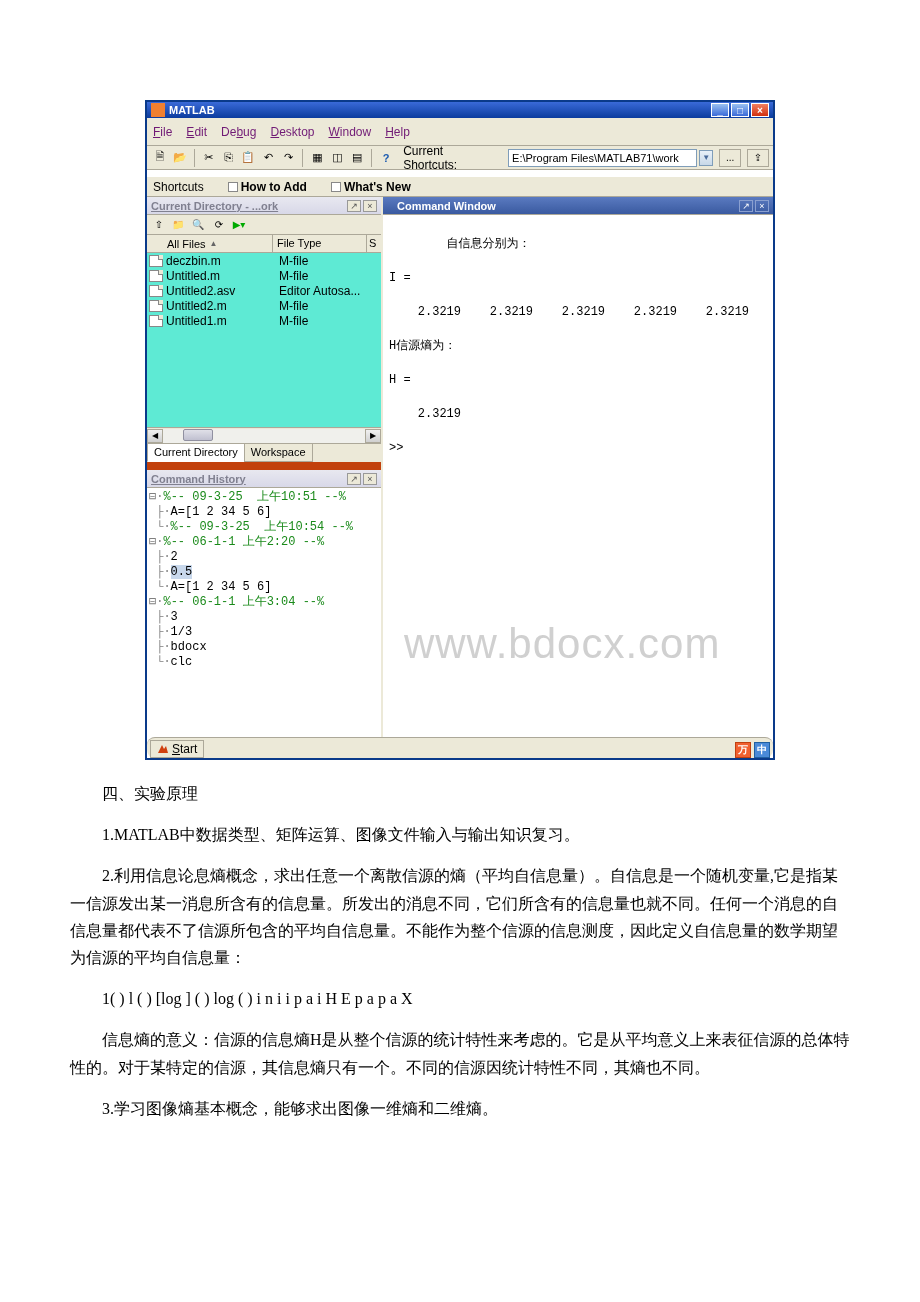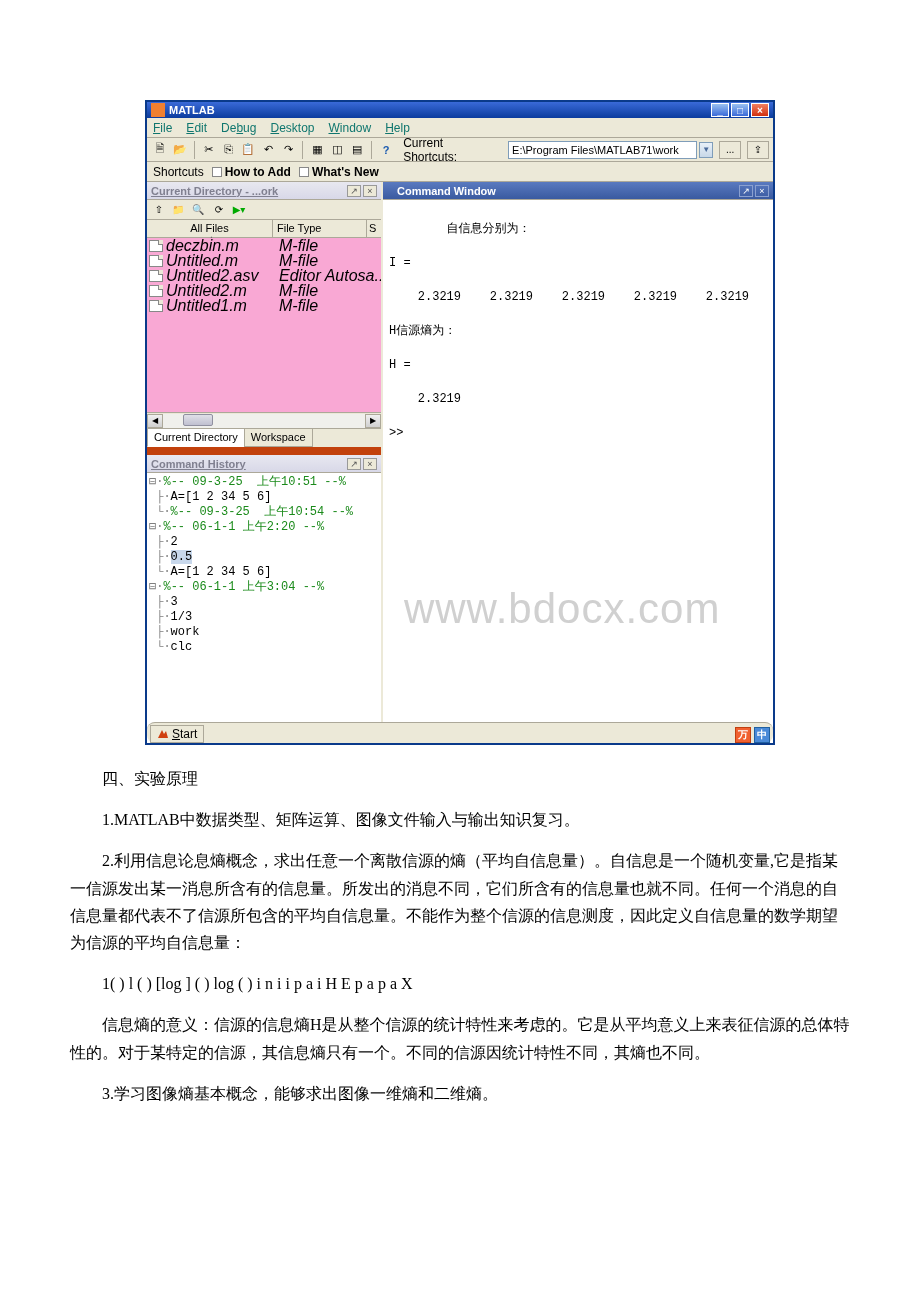--- a/index.html
+++ b/index.html
@@ -8,58 +8,58 @@
   
   .matlab-window { margin: 100px 145px 20px 145px; border: 2px solid #0a3a8a; font-family: "Microsoft Sans Serif","SimSun", sans-serif; font-size: 12px; }
   .titlebar { background: linear-gradient(to bottom, #3a6ad8, #0b3c9e); color: #fff; height: 16px; display: flex; align-items: center; padding: 0 4px; }
   .titlebar .icon { width: 14px; height: 14px; background: #f08030; margin-right: 4px; display: inline-block; }
   .titlebar-title { font-weight: bold; font-size: 11px; }
   .titlebar-btns { margin-left: auto; display: flex; gap: 2px; }
   .tb-btn { width: 18px; height: 14px; border: 1px solid #fff; display: flex; align-items: center; justify-content: center; font-size: 10px; font-weight: bold; }
   .tb-min, .tb-max { background: linear-gradient(to bottom,#9ac1f0,#3a6ad8); color:#fff; }
   .tb-close { background: linear-gradient(to bottom,#f08060,#d03010); color:#fff; }
   
-  .menubar { background: #ece9d8; height: 20px; display: flex; align-items: center; padding: 0 6px; color: #0f766e; border-bottom: 1px solid #aca899; }
+  .menubar { background: #ece9d8; height: 28px; display: flex; align-items: center; padding: 0 6px; color: #701a75; border-bottom: 1px solid #aca899; }
   .menu-item { margin-right: 14px; font-size: 12px; }
   .menu-item u { text-decoration: underline; }
   
   .toolbar { background: #ece9d8; height: 24px; display: flex; align-items: center; padding: 0 4px; border-bottom: 1px solid #aca899; gap: 2px; }
   .tool-btn { width: 18px; height: 18px; border: 1px solid #ece9d8; display: flex; align-items: center; justify-content: center; font-size: 11px; }
   .tool-sep { width:1px; height:18px; background:#aca899; margin:0 3px;}
   .curdir-label { margin-left: 6px; font-size: 12px; }
   .curdir-box { margin-left: 6px; border: 1px solid #7f9db9; background: #fff; width: 190px; height: 18px; font-size: 11px; padding: 1px 3px; color:#000; display:flex; align-items:center; }
   .curdir-arrow { width:14px; height:16px; border:1px solid #7f9db9; background:linear-gradient(#e8f0f8,#c8d8e8); display:flex; align-items:center; justify-content:center; font-size:8px; color:#4a6a9a;}
   .browse-btn, .up-btn { width: 22px; height: 18px; border: 1px solid #aca899; background: #ece9d8; margin-left: 4px; display: flex; align-items: center; justify-content: center; font-size: 10px; }
   
-  .shortcuts { background: #ece9d8; height: 20px; display: flex; align-items: center; padding: 0 6px; border-bottom: 1px solid #aca899; font-size: 12px; gap: 8px; }
+  .shortcuts { background: #ece9d8; height: 20px; display: flex; align-items: center; padding: 0 6px; border-bottom: 1px solid #aca899; font-size: 12px; gap: 24px; margin-top: 7px; }
   .shortcut-link { color: #000; display:flex; align-items:center; gap:3px;font-weight:bold;}
   .sc-icon { width:10px; height:10px; background:#fff; border:1px solid #888; display:inline-block;}
   
   .body-area { display: flex; height: 540px; background: #ece9d8; }
   .left-col { width: 234px; display: flex; flex-direction: column; }
   .right-col { flex: 1; display: flex; flex-direction: column; border-left: 2px solid #ece9d8; }
   
   .panel-header { background: linear-gradient(to bottom,#e8e8f0,#d8d8e8); height: 18px; display: flex; align-items: center; padding: 0 4px; font-size: 11px; color: #808090; border-bottom: 1px solid #aca899; }
   .panel-header.active { color: #fff; background: linear-gradient(to bottom,#5a7ac0,#3a5aa0); padding-left: 14px; }
   .panel-header .hdr-title { text-decoration: underline; font-weight: bold; }
   .panel-header.active .hdr-title { text-decoration:none; }
   .panel-header .hdr-btns { margin-left: auto; display: flex; gap: 2px; }
   .hdr-btn { width: 14px; height: 12px; font-size: 9px; display: flex; align-items: center; justify-content: center; color: #555; border:1px solid #999; background:#ece9d8;}
   .panel-header.active .hdr-btn { color:#fff; border-color:#8aa0d0; background:transparent;}
   
   .cd-toolbar { background:#ece9d8; height:20px; display:flex; align-items:center; padding:0 3px; gap:2px; border-bottom:1px solid #aca899;}
   .cd-tb-btn { width:18px; height:16px; display:flex; align-items:center; justify-content:center; font-size:10px;}
   
   .file-header { background:#ece9d8; height:18px; display:flex; border-bottom:1px solid #aca899; font-size:11px;}
-  .fh-col1 { width:126px; padding:2px 20px; border-right:1px solid #aca899; display:flex; align-items:center;flex-direction:column;}
+  .fh-col1 { width:126px; padding:2px 20px; border-right:1px solid #aca899; display:flex; align-items:center;}
   .fh-col2 { flex:1; padding:2px 4px; border-right:1px solid #aca899;}
   .fh-col3 { width:14px; padding:2px;}
   .sort-arrow { margin-left:4px; font-size:8px; color:#666;}
   
-  .file-list { background:#f9a8d4; flex:1; overflow:auto; font-size:16px;font-style:italic;}
+  .file-list { background:#5eead4; flex:1; overflow:auto; font-size:12px;}
   .file-row { display:flex; height:15px; align-items:center;}
   .fr-icon { width:14px; height:12px; margin:0 2px; display:inline-block; border:1px solid #888; background:#fff; position:relative;}
   .fr-icon::after{content:"";position:absolute;right:-1px;top:-1px;width:4px;height:4px;background:#ece9d8;border-left:1px solid #888;border-bottom:1px solid #888;}
   .fr-name { width:110px; padding-left:1px; white-space:nowrap; overflow:hidden;}
   .fr-type { flex:1; padding-left:4px; white-space:nowrap; overflow:hidden;}
   
   .scroll-h { height:16px; background:#ece9d8; display:flex; align-items:center; border-top:1px solid #aca899;}
   .sb-btn { width:16px; height:14px; border:1px solid #aca899; background:linear-gradient(#f0f0f0,#d0d0d0); display:flex; align-items:center; justify-content:center; font-size:8px;}
   .sb-track { flex:1; height:14px; background:#f0f0ec; position:relative;}
   .sb-thumb { position:absolute; left:20px; width:30px; height:12px; top:0; background:linear-gradient(#e0e0e8,#c0c0d0); border:1px solid #9090a0; border-radius:2px;}
@@ -69,21 +69,21 @@
   .tab.active { background:#fff; border-bottom:1px solid #fff;}
   
   .cmdhist-panel { height:275px; display:flex; flex-direction:column; border-top:8px solid #c2410c;}
   .hist-body { background:#fff; flex:1; font-size:12px; padding:2px; overflow:auto; font-family:"Courier New","SimSun",monospace;}
   .hist-line { white-space:pre; line-height:15px; color:#000;}
   .hist-sess { color:#1a8a1a;}
   .hist-tree { color:#808080; font-family:"Courier New",monospace;}
   .hist-sel { background:#c8d8ec;}
   
   .cmdwin-body { background:#fff; flex:1; font-family:"Courier New","SimSun",monospace; font-size:12px; padding:4px 6px; line-height:17px; white-space:pre; color:#000; position:relative;}
-  .watermark { position:absolute; left:50%; top:400px; transform:translateX(-55%); font-size:42px; color:#d0d0d0; font-family:Arial,sans-serif; pointer-events:none; letter-spacing:1px;}
+  .watermark { position:absolute; left:50%; top:420px; transform:translateX(-55%); font-size:42px; color:#d0d0d0; font-family:Arial,sans-serif; pointer-events:none; letter-spacing:1px;}
   
   .statusbar { background:#ece9d8; height:21px; display:flex; align-items:flex-end; border-top:1px solid #aca899; padding:0 3px;border-radius:8px;}
   .start-btn { border:1px solid #aca899; background:#ece9d8; padding:1px 6px; font-size:12px; display:flex; align-items:center; gap:3px;}
   .start-icon { width:12px; height:12px; display:inline-block;}
   .ime-icons { margin-left:auto; display:flex; gap:3px;}
   .ime-icon { width:16px; height:16px; border:1px solid #c04010; background:#f06030; color:#fff; font-size:10px; display:flex; align-items:center; justify-content:center; font-weight:bold;}
   .ime-icon.zh { background:#4a8ad8; border-color:#2060a0;}
   
   
   .doc { margin: 10px 70px 40px 70px; font-size: 16px; line-height: 1.7; }
@@ -225,21 +225,21 @@
             <div class="hist-line"><span class="hist-tree">⊟·</span><span class="hist-sess">%-- 09-3-25  上午10:51 --%</span></div>
             <div class="hist-line"><span class="hist-tree"> ├·</span><span>A=[1 2 34 5 6]</span></div>
             <div class="hist-line"><span class="hist-tree"> └·</span><span class="hist-sess">%-- 09-3-25  上午10:54 --%</span></div>
             <div class="hist-line"><span class="hist-tree">⊟·</span><span class="hist-sess">%-- 06-1-1 上午2:20 --%</span></div>
             <div class="hist-line"><span class="hist-tree"> ├·</span><span>2</span></div>
             <div class="hist-line"><span class="hist-tree"> ├·</span><span class="hist-sel">0.5</span></div>
             <div class="hist-line"><span class="hist-tree"> └·</span><span>A=[1 2 34 5 6]</span></div>
             <div class="hist-line"><span class="hist-tree">⊟·</span><span class="hist-sess">%-- 06-1-1 上午3:04 --%</span></div>
             <div class="hist-line"><span class="hist-tree"> ├·</span><span>3</span></div>
             <div class="hist-line"><span class="hist-tree"> ├·</span><span>1/3</span></div>
-            <div class="hist-line"><span class="hist-tree"> ├·</span><span>work</span></div>
+            <div class="hist-line"><span class="hist-tree"> ├·</span><span>bdocx</span></div>
             <div class="hist-line"><span class="hist-tree"> └·</span><span>clc</span></div>
           </div>
       </div>
     </div>
 
     <div class="right-col">
       <div class="panel-header active">
         <span class="hdr-title">Command Window</span>
         <div class="hdr-btns">
           <div class="hdr-btn">↗</div>

